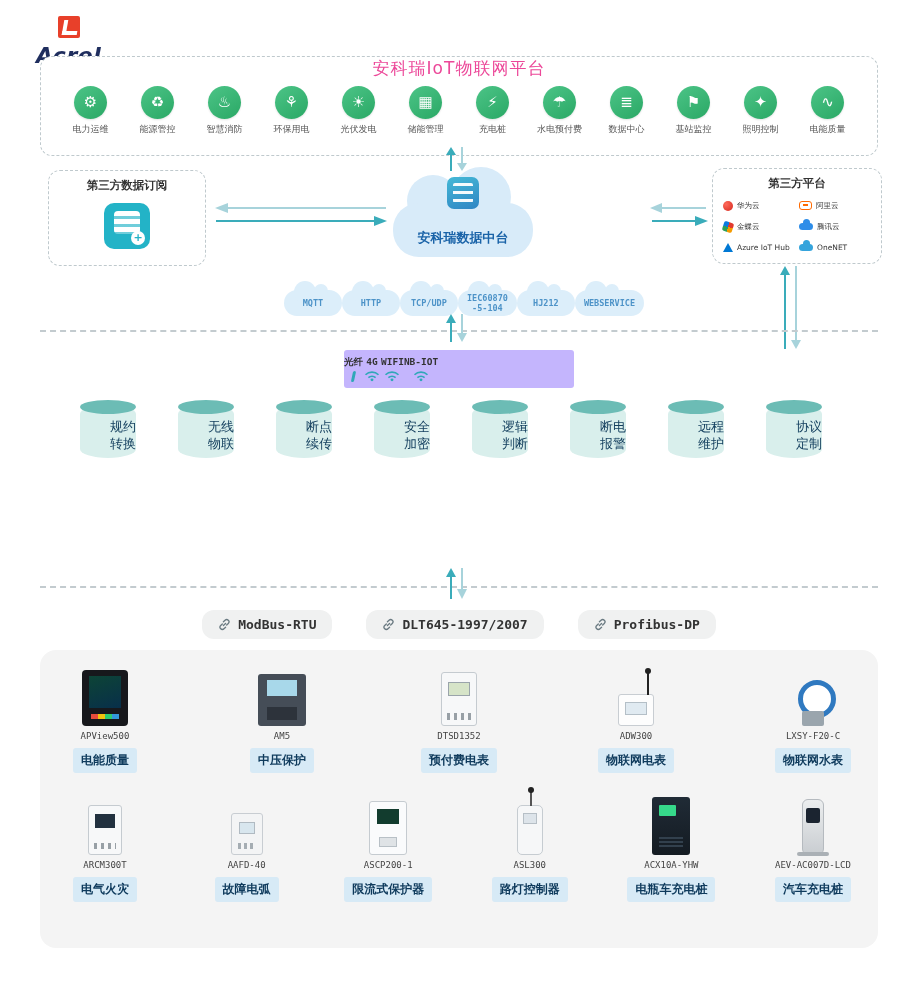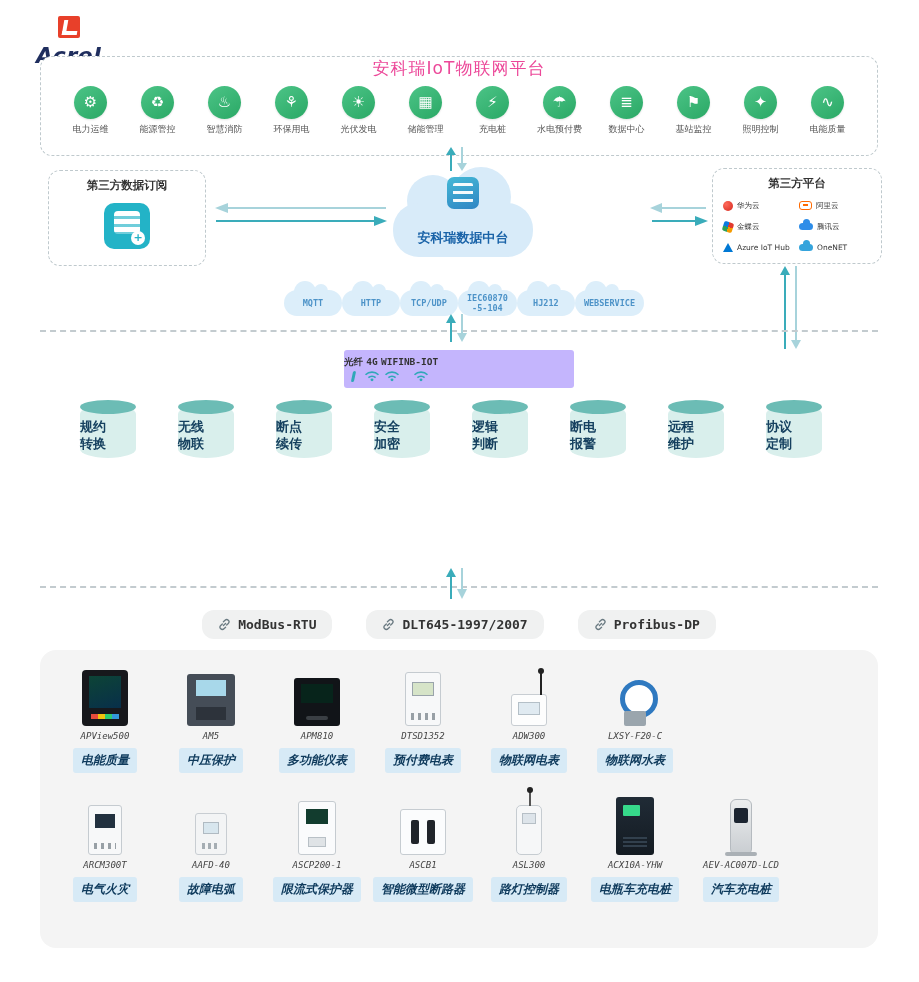--- a/index.html
+++ b/index.html
@@ -78,38 +78,38 @@
     display:flex; justify-content:flex-start; align-items:center; }
   .conn-item { display:flex; flex-direction:column; align-items:center; gap:2px; }
   .conn-label { font-size:9.5px; color:#333; font-weight:bold; font-family:"DejaVu Sans Mono","Liberation Mono",monospace; }
   .fiber-bar { width:3px; height:11px; background:#2fa8b8; border-radius:2px; display:inline-block; transform:skewX(-12deg); }
 
   
   .cyl-row { position:absolute; left:80px; top:400px; width:742px; display:flex; justify-content:space-between; }
   .cyl { position:relative; width:56px; height:58px; }
   .cyl .body { position:absolute; left:0; right:0; top:5px; bottom:0; background:#d9efec; border-radius:28px/9px; }
   .cyl .cap { position:absolute; left:0; right:0; top:0; height:14px; background:#6cbcb5; border-radius:50%; }
-  .cyl .txt { position:absolute; left:0; right:0; top:19px; text-align:left; font-size:13px; font-weight:bold;
+  .cyl .txt { position:absolute; left:0; right:0; top:19px; text-align:right; font-size:13px; font-weight:normal;
     color:#15405f; line-height:1.3; z-index:1; }
 
   
   .gw-box { position:absolute; left:233px; top:470px; width:468px; height:90px; background:#f4f5f5; border-radius:8px;
     display:flex; justify-content:space-around; align-items:flex-end; padding-bottom:8px; }
   .gw-item { display:flex; flex-direction:column; align-items:center; }
   .gw-slot { height:52px; display:flex; align-items:flex-end; }
   .gw-label { font-size:8.5px; color:#333; margin-top:4px; font-family:"DejaVu Sans Mono","Liberation Mono",monospace; }
 
   
   .proto-row { position:absolute; left:40px; top:610px; width:838px; display:flex; justify-content:center; gap:34px; }
   .ptag { background:#f0f1f1; border-radius:12px; padding:7px 16px; display:flex; align-items:center; gap:7px; }
   .ptag-txt { font-size:13px; color:#333; font-weight:bold; font-family:"DejaVu Sans Mono","Liberation Mono",monospace; }
 
   
   .device-panel { position:absolute; left:40px; top:650px; width:838px; height:298px; background:#f4f4f4; border-radius:16px; }
-  .dev-row { display:flex; justify-content:flex-start; padding:0 12px;font-style:italic; }
+  .dev-row { display:flex; justify-content:space-between; padding:0 12px; }
   .dev-row.r1 { padding-top:16px; }
   .dev-row.r2 { margin-top:22px; }
   .dev-item { display:flex; flex-direction:column; align-items:center; width:106px; }
   .dev-slot { height:60px; display:flex; align-items:flex-end; justify-content:center; margin-bottom:5px; }
   .model { font-size:9px; color:#444; margin-bottom:7px; font-family:"DejaVu Sans Mono","Liberation Mono",monospace; white-space:nowrap; }
   .badge { background:#d7eaf6; color:#0e3a5c; font-weight:bold; font-size:12px; padding:4px 8px; border-radius:3px; white-space:nowrap; }
 
   
   .dev { position:relative; }
   .dev::before, .dev::after { content:""; position:absolute; }
@@ -563,29 +563,20 @@
         <div class="dev-item">
           <div class="dev-slot">
             <div class="dev v-am5">
               
             </div>
           </div>
           <div class="model">AM5</div>
           <div class="badge">中压保护</div>
         </div>
 
-        <div class="dev-item">
-          <div class="dev-slot">
-            <div class="dev v-apm">
-              
-            </div>
-          </div>
-          <div class="model">APM810</div>
-          <div class="badge">多功能仪表</div>
-        </div>
 
         <div class="dev-item">
           <div class="dev-slot">
             <div class="dev v-din">
               
             </div>
           </div>
           <div class="model">DTSD1352</div>
           <div class="badge">预付费电表</div>
         </div>
@@ -636,29 +627,20 @@
         <div class="dev-item">
           <div class="dev-slot">
             <div class="dev v-ascp">
               
             </div>
           </div>
           <div class="model">ASCP200-1</div>
           <div class="badge">限流式保护器</div>
         </div>
 
-        <div class="dev-item">
-          <div class="dev-slot">
-            <div class="dev v-ascb">
-              
-            </div>
-          </div>
-          <div class="model">ASCB1</div>
-          <div class="badge">智能微型断路器</div>
-        </div>
 
         <div class="dev-item">
           <div class="dev-slot">
             <div class="dev v-asl3">
               <i class="ant"></i>
             </div>
           </div>
           <div class="model">ASL300</div>
           <div class="badge">路灯控制器</div>
         </div>

